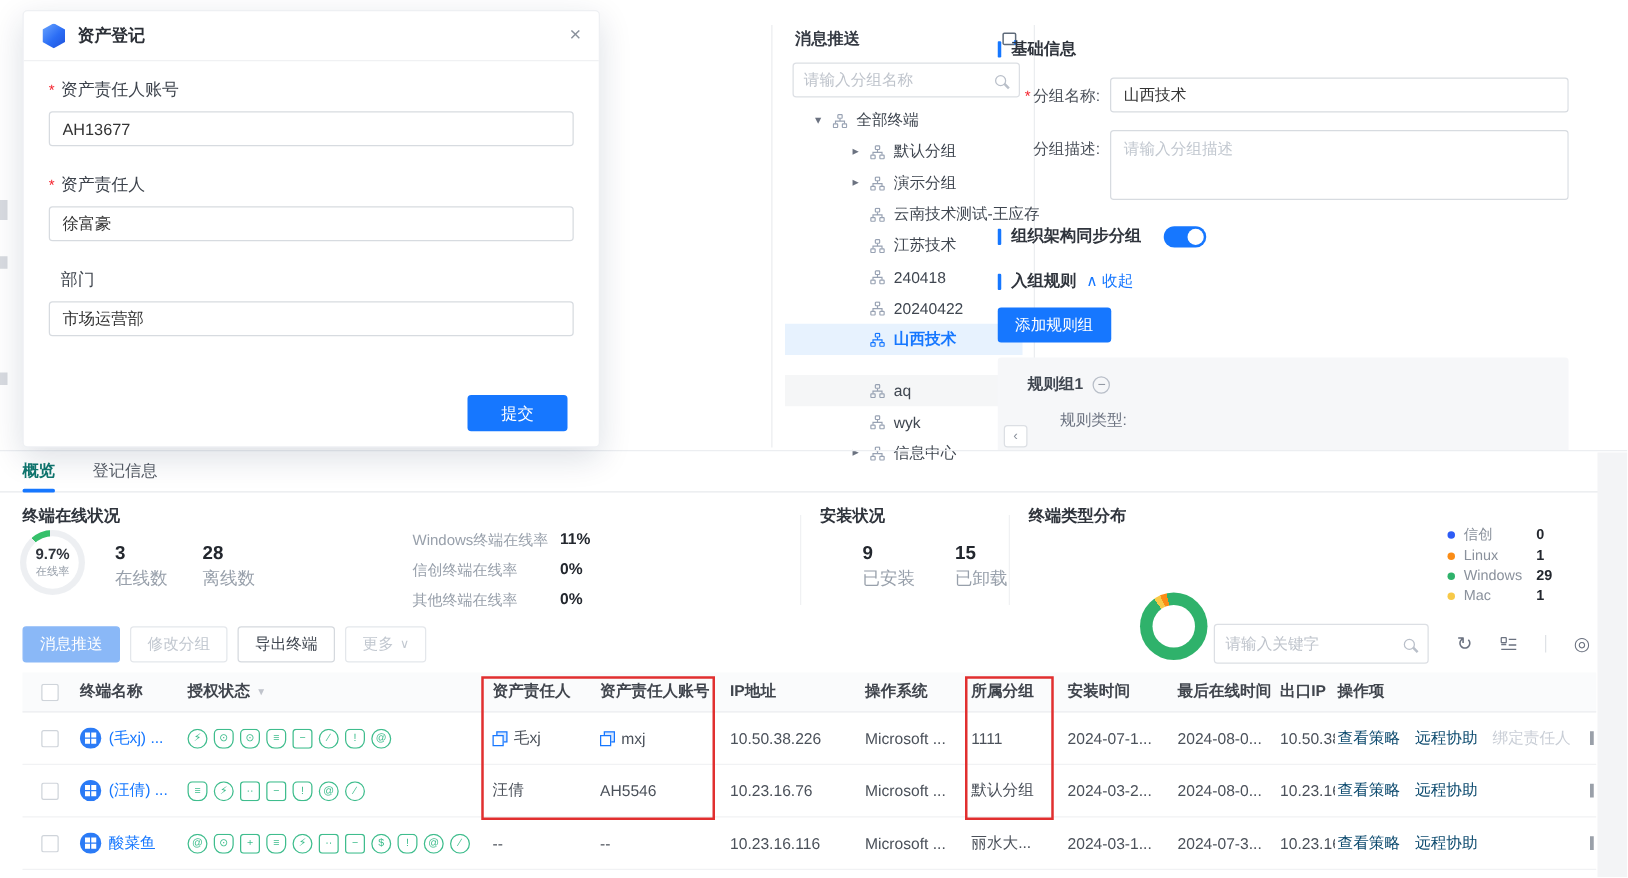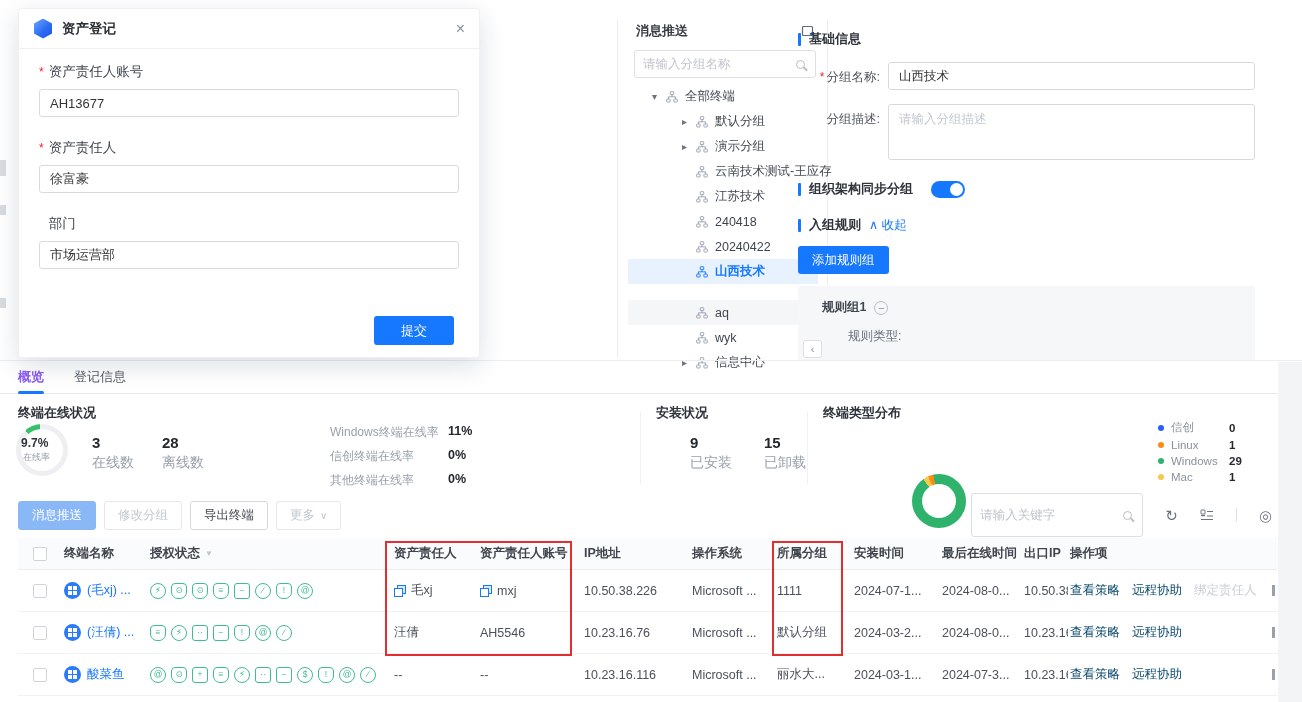--- a/index.html
+++ b/index.html
@@ -62,26 +62,26 @@
             text-align:center;font-weight:normal;cursor:pointer;}
   .rule-lab{margin:12px 0 16px 26px;color:#6b7280;font-size:12.5px;}
   .selectbox{margin-left:26px;width:calc(100% - 32px);height:30px;background:#fff;border:1px solid #d7dbe0;border-radius:3px;
              display:flex;align-items:center;padding:0 10px;cursor:pointer;}
   .selectbox .val{flex:1;font-size:12.5px;color:#333;}
   .selectbox .dd{color:#98a0ab;font-size:11px;}
   
   #bottom{left:0;top:360px;width:1302px;height:342px;border-top:1px solid #eceef1;}
   #tabs{height:33px;border-bottom:1px solid #e8eaed;display:flex;align-items:center;padding-left:18px;gap:30px;}
   .tab{font-size:13px;color:#555b64;height:33px;display:flex;align-items:center;position:relative;cursor:pointer;}
-  .tab.active{font-weight:bold;color:#8b5cf6;}
+  .tab.active{font-weight:bold;color:#0f766e;}
   .tab.active::after{content:"";position:absolute;left:50%;transform:translateX(-50%);bottom:0;width:26px;height:3px;background:#1677ff;border-radius:2px;}
   #statsrow{position:relative;height:104px;}
   .sec-title{font-size:13px;font-weight:bold;color:#2f343c;}
   #gauge{width:52px;height:52px;border-radius:50%;position:relative;}
-  #gauge .hole{position:absolute;inset:5px;background:#fff;border-radius:50%;display:flex;flex-direction:column;justify-content:center;}
+  #gauge .hole{position:absolute;inset:5px;background:#fff;border-radius:50%;display:flex;flex-direction:column;align-items:center;justify-content:center;}
   #gauge .pct{font-size:12px;font-weight:bold;color:#2f343c;}
   #gauge .plab{font-size:10px;color:#98a0ab;transform:scale(.9);}
   .bigstat{display:flex;flex-direction:column;gap:3px;}
   .bigstat .v{font-size:15px;font-weight:bold;color:#23272e;}
   .bigstat .l{font-size:14px;color:#98a0ab;}
   .rate-row{display:flex;margin-bottom:7px;}
   .rate-row .l{width:118px;color:#98a0ab;font-size:12px;}
   .rate-row .v{font-size:12.5px;font-weight:bold;color:#23272e;}
   .vdiv{position:absolute;width:1px;top:18px;height:72px;background:#f0f1f3;}
   #donut{width:54px;height:54px;border-radius:50%;position:relative;}
@@ -91,21 +91,21 @@
   .leg-row .l{width:58px;color:#8a919c;font-size:11.5px;}
   .leg-row .v{font-size:11.5px;font-weight:bold;color:#23272e;}
   #right-strip{left:1278px;top:362px;width:24px;height:340px;background:#f3f4f6;}
   
   #toolbar{position:relative;display:flex;align-items:center;padding:0 30px 0 18px;height:30px;margin-top:2px;gap:8px;}
   .btn{height:29px;padding:0 13px;border-radius:3px;font-size:12.5px;display:inline-flex;align-items:center;gap:5px;background:#fff;
        border:1px solid #d5d9de;color:#3f4650;cursor:pointer;}
   .btn.primary-light{background:#8ab8f7;border-color:#8ab8f7;color:#fff;}
   .btn.disabled{border-color:#e4e7eb;color:#c2c8d0;cursor:default;}
   .btn .caret{font-size:10px;}
-  #tb-search{margin-left:auto;width:172px;height:44px;border:1px solid #dcdfe4;border-radius:3px;display:flex;align-items:center;padding:0 8px;}
+  #tb-search{margin-left:auto;width:172px;height:32px;border:1px solid #dcdfe4;border-radius:3px;display:flex;align-items:center;padding:0 8px;}
   #tb-search .ph{color:#bfc4cc;font-size:12.5px;flex:1;}
   .tb-ic{color:#6b7280;font-size:15px;margin-left:14px;cursor:pointer;line-height:1;}
   .tb-div{width:1px;height:14px;background:#dfe2e6;margin-left:14px;}
   .cols-ic{display:inline-flex;margin-left:14px;cursor:pointer;}
   
   #theader,.trow{display:grid;grid-template-columns:44px 86px 244px 86px 104px 108px 85px 77px 88px 82px 46px 1fr;align-items:center;
                  width:1259px;margin-left:18px;}
   #theader{height:32px;background:#fafbfc;border-bottom:1px solid #ebedf0;margin-top:8px;}
   .th{font-size:12.5px;color:#40454d;font-weight:bold;white-space:nowrap;overflow:hidden;position:relative;padding-left:2px;display:flex;align-items:center;gap:5px;}
   .funnel{font-size:8px;color:#c0c4cc;}

